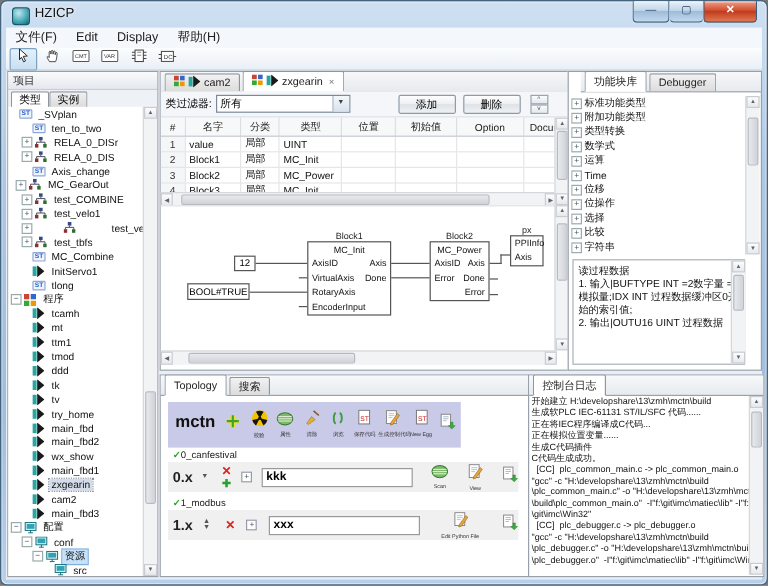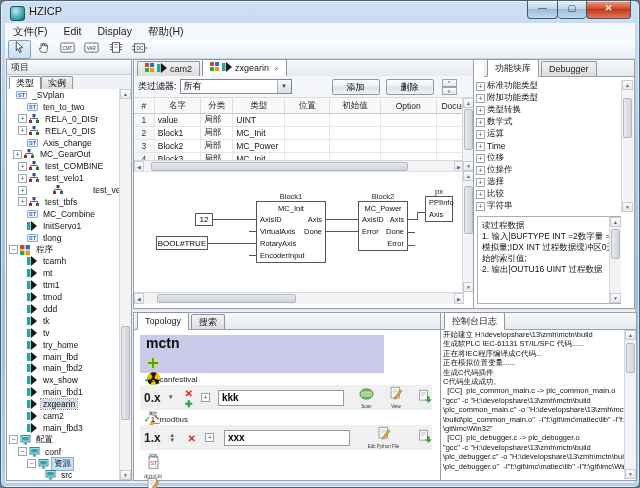--- a/index.html
+++ b/index.html
@@ -73,21 +73,21 @@
   .fbtype{text-align:center;height:12px;line-height:13px;font-size:7.5px;color:#111;}
   .pinrow{height:12px;line-height:12px;display:flex;justify-content:space-between;padding:0 3px;color:#111;}
   
   #libPanel{left:468px;top:0;width:162px;height:250px;background:#fff;padding-left:10px;}
   #libTree{position:absolute;left:2px;top:20px;right:12px;height:132px;overflow:hidden;}
   .librow{height:12px;display:flex;align-items:center;font-size:8.5px;color:#111;white-space:nowrap;}
   .descbox{position:absolute;left:3px;top:156px;width:144px;height:88px;border:1px solid #aab1ba;background:#fff;
            font-size:8.5px;line-height:11px;color:#111;padding:3px 4px;box-sizing:border-box;overflow:hidden;}
   
   #topoPanel{left:128px;top:253px;width:308px;height:169px;background:#fff;}
-  .banner{position:absolute;left:6px;top:22px;width:244px;height:38px;background:#c9c9e8;display:flex;align-items:flex-start;flex-direction:column;}
+  .banner{position:absolute;left:6px;top:22px;width:244px;height:38px;background:#c9c9e8;display:flex;align-items:center;}
   .bname{font-size:14px;font-weight:bold;color:#111;margin:0 4px 6px 6px;}
   .bicon{width:26px;text-align:center;margin-top:-2px;}
   .bicon .lbl{display:block;font-size:5px;line-height:5px;color:#333;transform:scale(.9);white-space:nowrap;}
   .nodehdr{position:absolute;font-size:8px;color:#222;}
   .check{color:#2ca02c;font-weight:bold;}
   .nodebar{position:absolute;left:6px;width:292px;height:25px;background:#f0f0f0;display:flex;align-items:center;justify-content:space-between;}
   .chan{font-size:12px;font-weight:bold;color:#222;margin-left:4px;}
   .tinyarr{font-size:6px;color:#555;line-height:5px;margin:0 2px;}
   .redx{color:#d22;font-weight:bold;font-size:10px;line-height:8px;}
   .greenplus{color:#2ca02c;font-weight:bold;font-size:9px;line-height:7px;}

